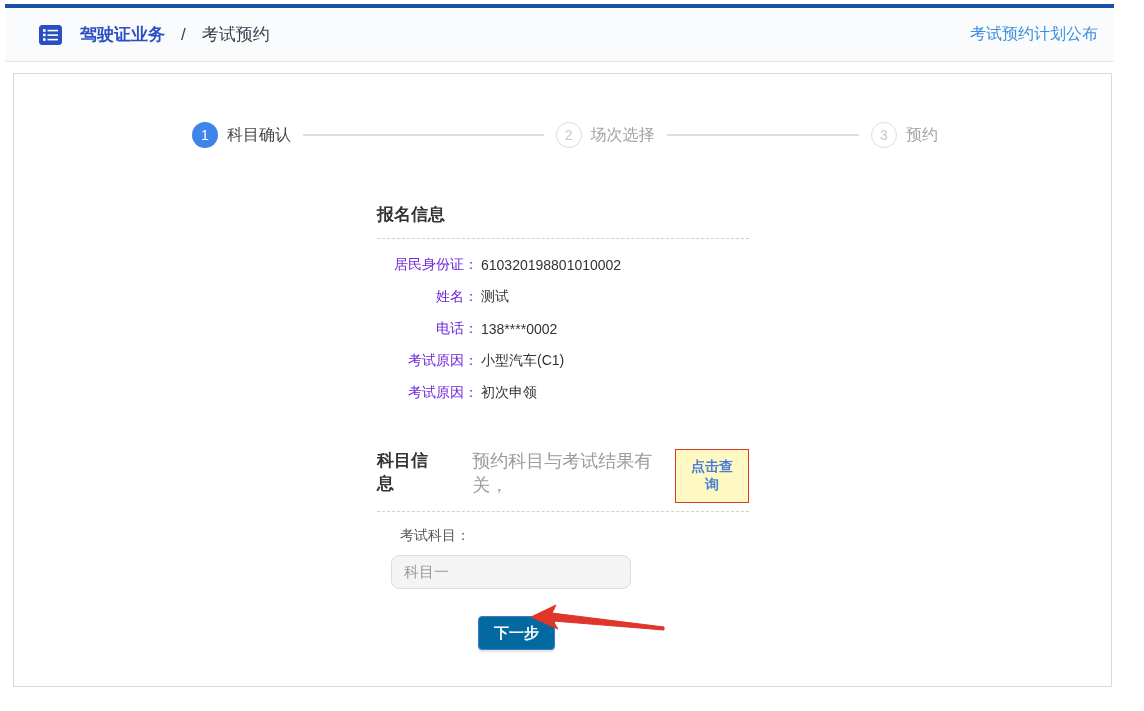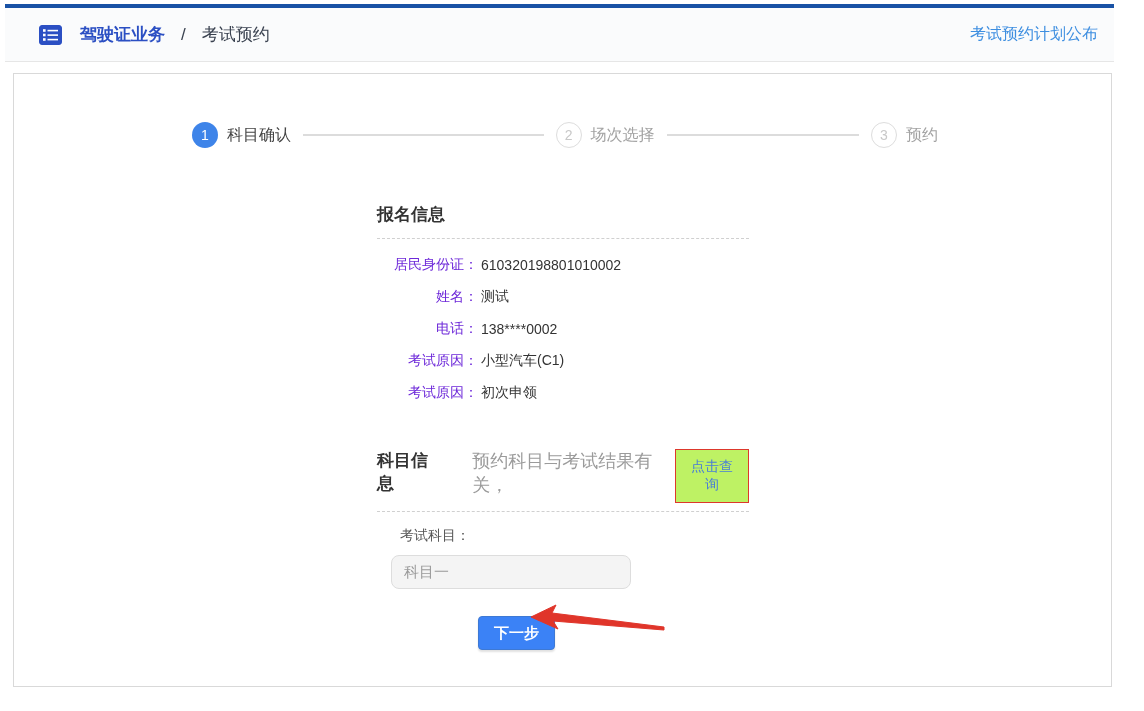--- a/index.html
+++ b/index.html
@@ -46,29 +46,29 @@
 
   .info-rows { margin-top:10px; margin-left:7px; }
   .info-row { display:flex; align-items:center; height:32px; font-size:14px; }
   .info-label { width:94px; text-align:right; color:#6d28d9; flex:none; }
   .info-value { color:#333; margin-left:3px; }
 
   .subject-head { margin-top:40px; display:flex; align-items:flex-start;
     padding-bottom:8px; border-bottom:1px dashed #d0d0d0; }
   .subject-note { margin-left:32px; color:#9b9b9b; font-size:18px; }
   .query-link { margin-left:2px; color:#4a7fd6; font-size:14px; cursor:pointer;
-    border:1px solid #dd382c; padding:8px 10px; background:#bef264; }
+    border:1px solid #dd382c; padding:8px 10px; background:#fef9c3;font-weight:bold; }
 
   .field-label { margin-top:15px; margin-left:23px; font-size:14px; color:#555; }
   .subject-input { display:block; margin-top:10px; margin-left:14px; width:240px; height:34px;
     background:#f4f4f4; border:1px solid #ddd; border-radius:8px;
     padding:0 12px; font-size:15px; color:#999;
     font-family:"Liberation Sans","DejaVu Sans",sans-serif; }
   .next-btn { display:block; margin-top:27px; margin-left:101px; width:77px; height:34px;
-    background:#3b82f6; border:1px solid #3e79d4; border-radius:4px;
+    background:#0369a1; border:1px solid #3e79d4; border-radius:4px;
     color:#fff; font-size:15px; font-weight:bold; cursor:pointer;
     box-shadow:0 2px 2px rgba(0,0,0,0.12);
     font-family:"Liberation Sans","DejaVu Sans",sans-serif; }
 
   
   .anno-arrow { position:absolute; left:523px; top:600px; width:150px; height:36px; pointer-events:none; }
 </style>
 </head>
 <body>
 

